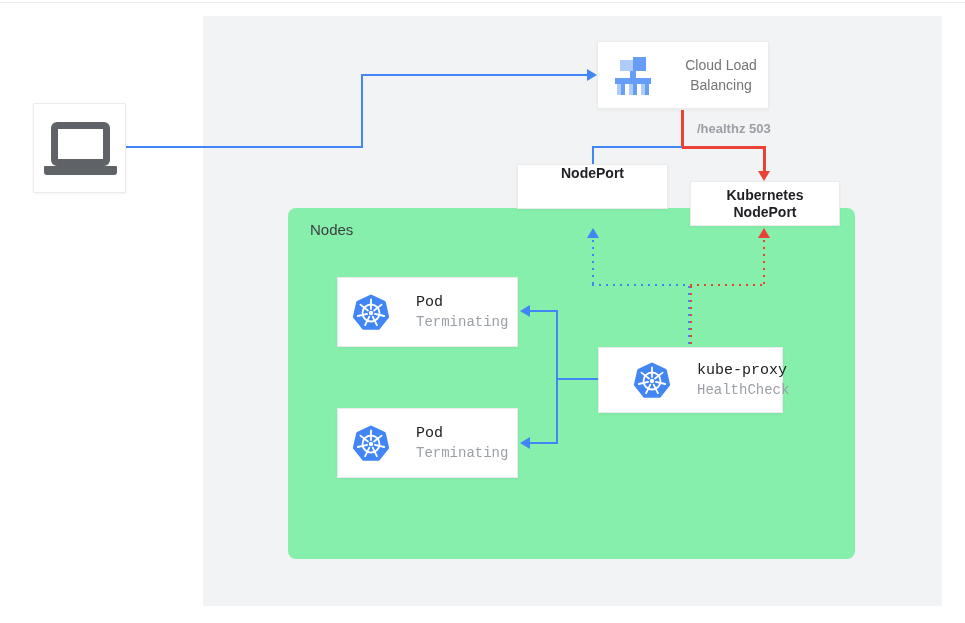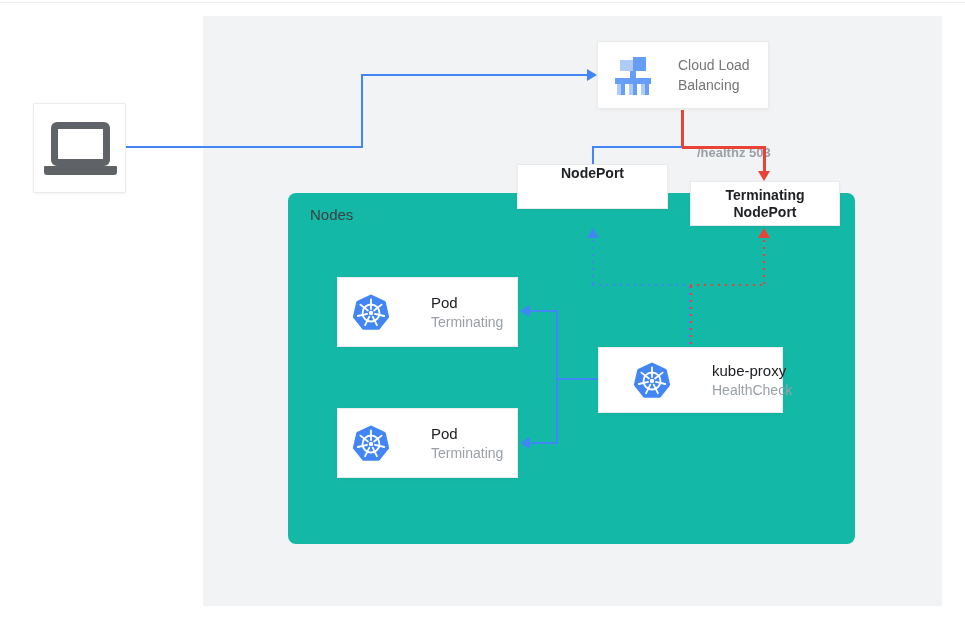--- a/index.html
+++ b/index.html
@@ -2,21 +2,21 @@
 <html><head>
 <meta charset="utf-8">
 <style>
   * { margin:0; padding:0; box-sizing:border-box; }
   body { background:#fff; font-family:"Liberation Sans", sans-serif; }
   .stage { position:relative; width:965px; height:623px; background:#ffffff; overflow:hidden; }
 
   .top-hairline { position:absolute; left:0; top:2px; width:965px; height:1px; background:#ececec; }
 
   .panel-gray { position:absolute; left:203px; top:16px; width:739px; height:590px; background:#f2f3f4; }
-  .panel-nodes { position:absolute; left:288px; top:193px; width:567px; height:351px; background:#14b8a6; border-radius:8px; }
+  .panel-nodes { position:absolute; left:288px; top:208px; width:567px; height:351px; background:#86efac; border-radius:8px; }
   .nodes-label { position:absolute; left:22px; top:13px; font-size:15px; color:#3c4043; }
 
   .card { position:absolute; background:#ffffff; border:1px solid rgba(0,0,0,0.08);
           box-shadow:0 1px 3px rgba(0,0,0,0.05); }
 
   
   .card-laptop { left:33px; top:103px; width:93px; height:90px; border-radius:2px; }
   .laptop-screen { position:absolute; left:17px; top:18px; width:59px; height:44px;
                    border:7px solid #5f6368; border-radius:6px; background:#fff; }
   .laptop-base { position:absolute; left:10px; top:62px; width:73px; height:9px;
@@ -26,39 +26,39 @@
   .card-clb { left:597px; top:41px; width:172px; height:68px; display:flex; align-items:center;
               padding-left:15px; }
   .clb-icon { position:relative; width:40px; height:40px; flex:0 0 auto; }
   .clb-top-l { position:absolute; left:7px; top:5px; width:13px; height:11px; background:#aecbfa; }
   .clb-top-r { position:absolute; left:20px; top:2px; width:13px; height:14px; background:#669df6; }
   .clb-stem  { position:absolute; left:17px; top:16px; width:6px; height:7px; background:#669df6; }
   .clb-hbar  { position:absolute; left:2px; top:23px; width:36px; height:6px; background:#669df6; }
   .clb-leg   { position:absolute; top:29px; width:8px; height:11px;
                background:linear-gradient(to right,#aecbfa 50%, #669df6 50%); }
   .clb-leg.l1 { left:4px; } .clb-leg.l2 { left:16px; } .clb-leg.l3 { left:28px; }
-  .clb-text { margin-left:25px; font-size:14px; line-height:20px; color:#757575; width:86px; }
-
-  
-  .healthz { position:absolute; left:697px; top:121px; font-size:13px; font-weight:bold; color:#9aa0a6;margin-top:24px; }
+  .clb-text { margin-left:25px; font-size:14px; line-height:20px; color:#757575; width:86px;text-align:center; }
+
+  
+  .healthz { position:absolute; left:697px; top:121px; font-size:13px; font-weight:bold; color:#9aa0a6; }
 
   
   .card-nodeport { left:517px; top:164px; width:151px; height:45px; display:flex; align-items:flex-start;
                    justify-content:center; font-size:14px; font-weight:bold; color:#202124; }
   .card-hcnp { left:690px; top:181px; width:150px; height:45px; display:flex; align-items:center;
                justify-content:center; text-align:center; font-size:14px; font-weight:bold;
                color:#202124; line-height:17px; }
   .card-hcnp .wrap { width:100px; }
 
   
   .card-pod1 { left:337px; top:277px; width:181px; height:70px; }
   .card-pod2 { left:337px; top:408px; width:181px; height:70px; }
   .card-kproxy { left:598px; top:347px; width:185px; height:66px;padding-left:20px; }
   .k8s-row { display:flex; align-items:center; height:100%; padding-left:13px; }
-  .k8s-text { margin-left:40px; }
+  .k8s-text { margin-left:25px;font-family:Liberation Mono, monospace; }
   .k8s-title { font-size:15px; color:#202124; line-height:20px; }
   .k8s-sub { font-size:14px; color:#9aa0a6; line-height:19px; }
 
   
   .ln { position:absolute; }
   .blue  { background:#4285f4; }
   .red   { background:#ea4335; }
   .dot-h-blue { background:repeating-linear-gradient(to right,#4285f4 0 2px, transparent 2px 7px); }
   .dot-h-red  { background:repeating-linear-gradient(to right,#ea4335 0 2px, transparent 2px 7px); }
   .dot-v-blue { background:repeating-linear-gradient(to bottom,#4285f4 0 2px, transparent 2px 7px); }
@@ -117,21 +117,21 @@
   <div class="arr arr-down-blue" style="left:587px; top:171px;"></div>
 
   <div class="ln red" style="left:682px; top:146px; width:84px; height:3px;"></div>
   <div class="ln red" style="left:763px; top:148px; width:3px; height:24px;"></div>
   <div class="arr arr-down-red" style="left:758px; top:171px;"></div>
 
   <div class="card card-nodeport">
     <span>NodePort</span>
   </div>
   <div class="card card-hcnp">
-    <span class="wrap">Terminating NodePort</span>
+    <span class="wrap">Kubernetes NodePort</span>
   </div>
 
   <div class="arr arr-up-blue" style="left:587px; top:228px;"></div>
   <div class="ln dot-v-blue" style="left:592px; top:240px; width:2px; height:45px;"></div>
   <div class="ln dot-h-blue" style="left:592px; top:284px; width:98px; height:2px;"></div>
   <div class="ln dot-h-red" style="left:690px; top:284px; width:75px; height:2px;"></div>
   <div class="ln dot-v-red" style="left:763px; top:240px; width:2px; height:45px;"></div>
   <div class="arr arr-up-red" style="left:758px; top:228px;"></div>
   <div class="ln dot-v-blue" style="left:688px; top:286px; width:2px; height:61px;"></div>
   <div class="ln dot-v-red" style="left:690px; top:286px; width:2px; height:61px;"></div>

